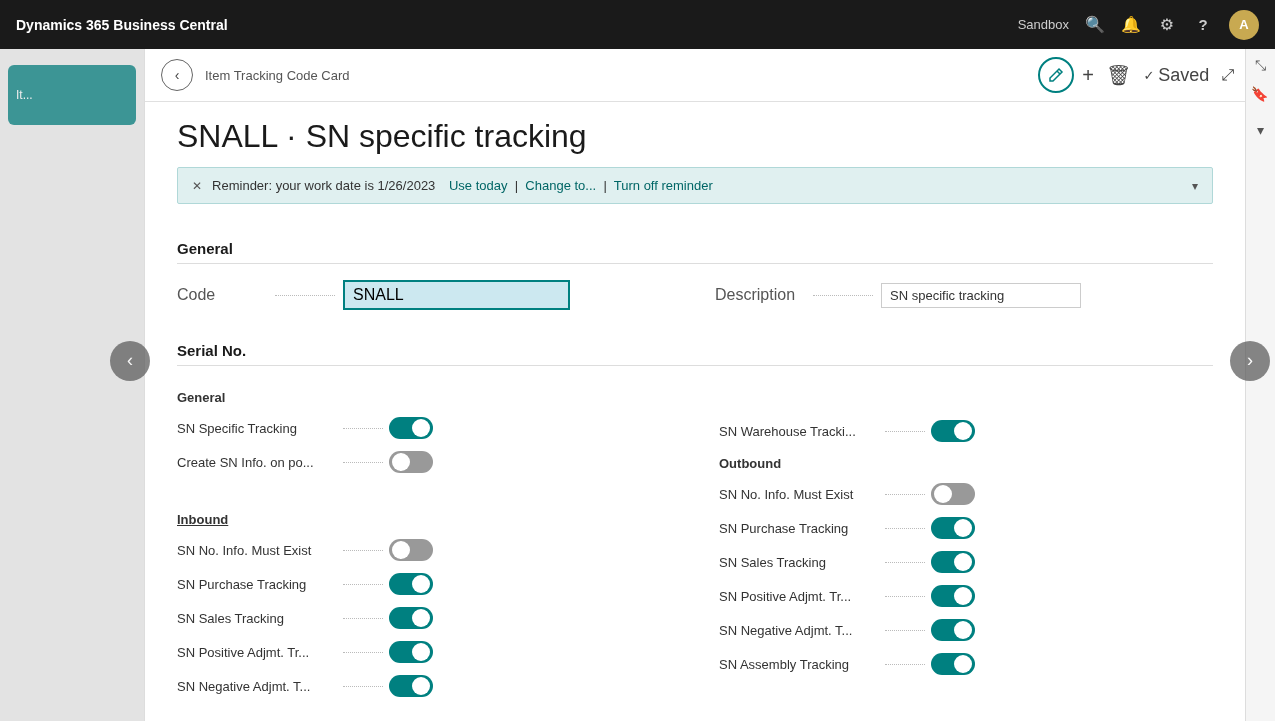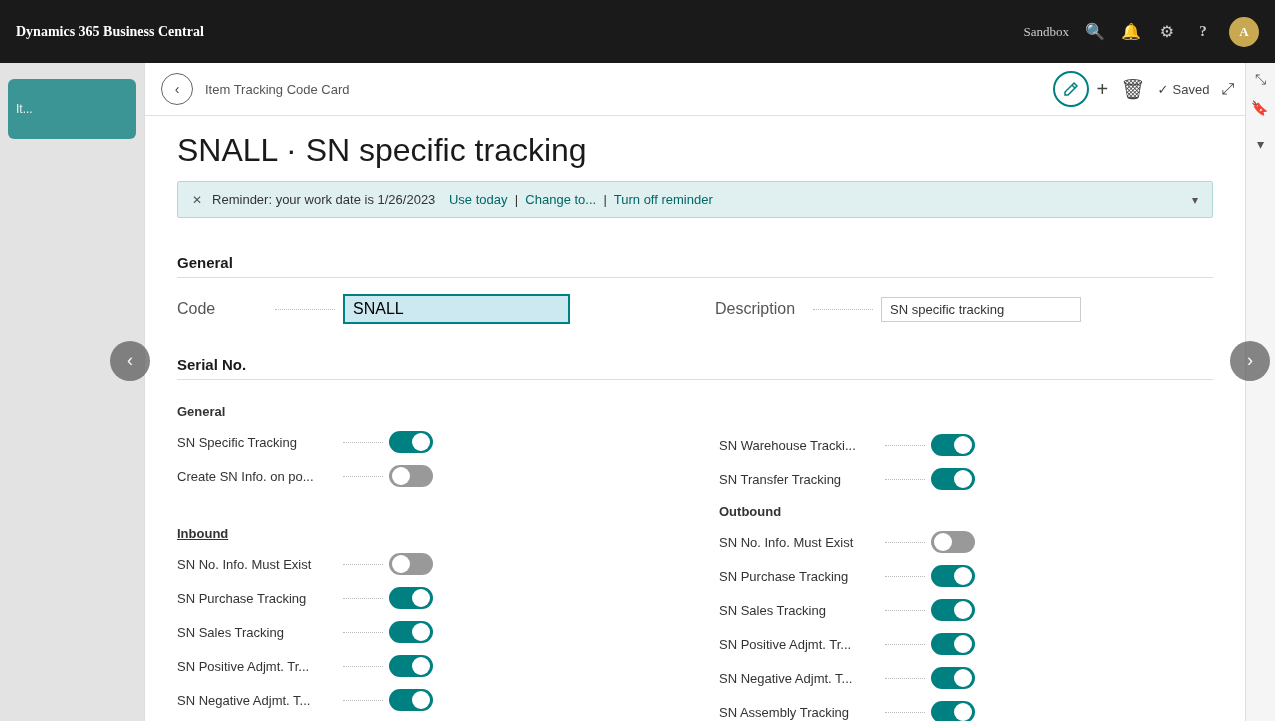--- a/index.html
+++ b/index.html
@@ -2,27 +2,26 @@
 <html><head>
   <meta charset="utf-8">
   <style>
     * { box-sizing: border-box; margin: 0; padding: 0; }
     body { font-family: 'Segoe UI', Arial, sans-serif; background: #e5e5e5; width: 1275px; height: 721px; overflow: hidden; position: relative; }
 
     
     .top-nav {
       background: #1a1a1a;
       color: white;
-      height: 63px;
+      height: 49px;
       display: flex;
       align-items: center;
       padding: 0 16px;
       position: relative;
       z-index: 100;
-      font-family: Liberation Serif, serif;
     }
     .top-nav-title {
       font-size: 14px;
       font-weight: 600;
       color: white;
       flex: 1;
     }
     .top-nav-right {
       display: flex;
       align-items: center;
@@ -393,21 +392,21 @@
         <svg width="16" height="16" viewBox="0 0 16 16" fill="none">
           <path d="M11 2L14 5L5 14H2V11L11 2Z" stroke="#008080" stroke-width="1.5" fill="none"></path>
           <path d="M9 4L12 7" stroke="#008080" stroke-width="1.5"></path>
         </svg>
       </div>
       <div class="toolbar-actions">
         <span class="toolbar-icon-btn">+</span>
         <span class="toolbar-icon-btn">🗑</span>
         <span class="saved-indicator">
           <span>✓</span>
-          <span style="font-size:13px;">Saved</span>
+          <span style="font-size:18px;">Saved</span>
         </span>
         <span class="toolbar-icon-sm">⤢</span>
         <span class="toolbar-icon-sm">⤡</span>
       </div>
     </div>
 
     <div class="right-panel-icons">
       <span class="right-panel-icon">⤡</span>
       <span class="right-panel-icon">🔖</span>
       <span class="right-panel-icon" style="margin-top:8px;">▾</span>
@@ -519,27 +518,20 @@
           <div style="height:32px;"></div>
 
           <div class="toggle-row">
             <span class="toggle-label">SN Warehouse Tracki...</span>
             <div class="toggle-dots"></div>
             <div class="toggle-switch toggle-on">
               <div class="toggle-knob"></div>
             </div>
           </div>
 
-          <div class="toggle-row">
-            <span class="toggle-label">SN Transfer Tracking</span>
-            <div class="toggle-dots"></div>
-            <div class="toggle-switch toggle-on">
-              <div class="toggle-knob"></div>
-            </div>
-          </div>
 
           <div class="toggle-section-header">Outbound</div>
 
           <div class="toggle-row">
             <span class="toggle-label">SN No. Info. Must Exist</span>
             <div class="toggle-dots"></div>
             <div class="toggle-switch toggle-off">
               <div class="toggle-knob"></div>
             </div>
           </div>

